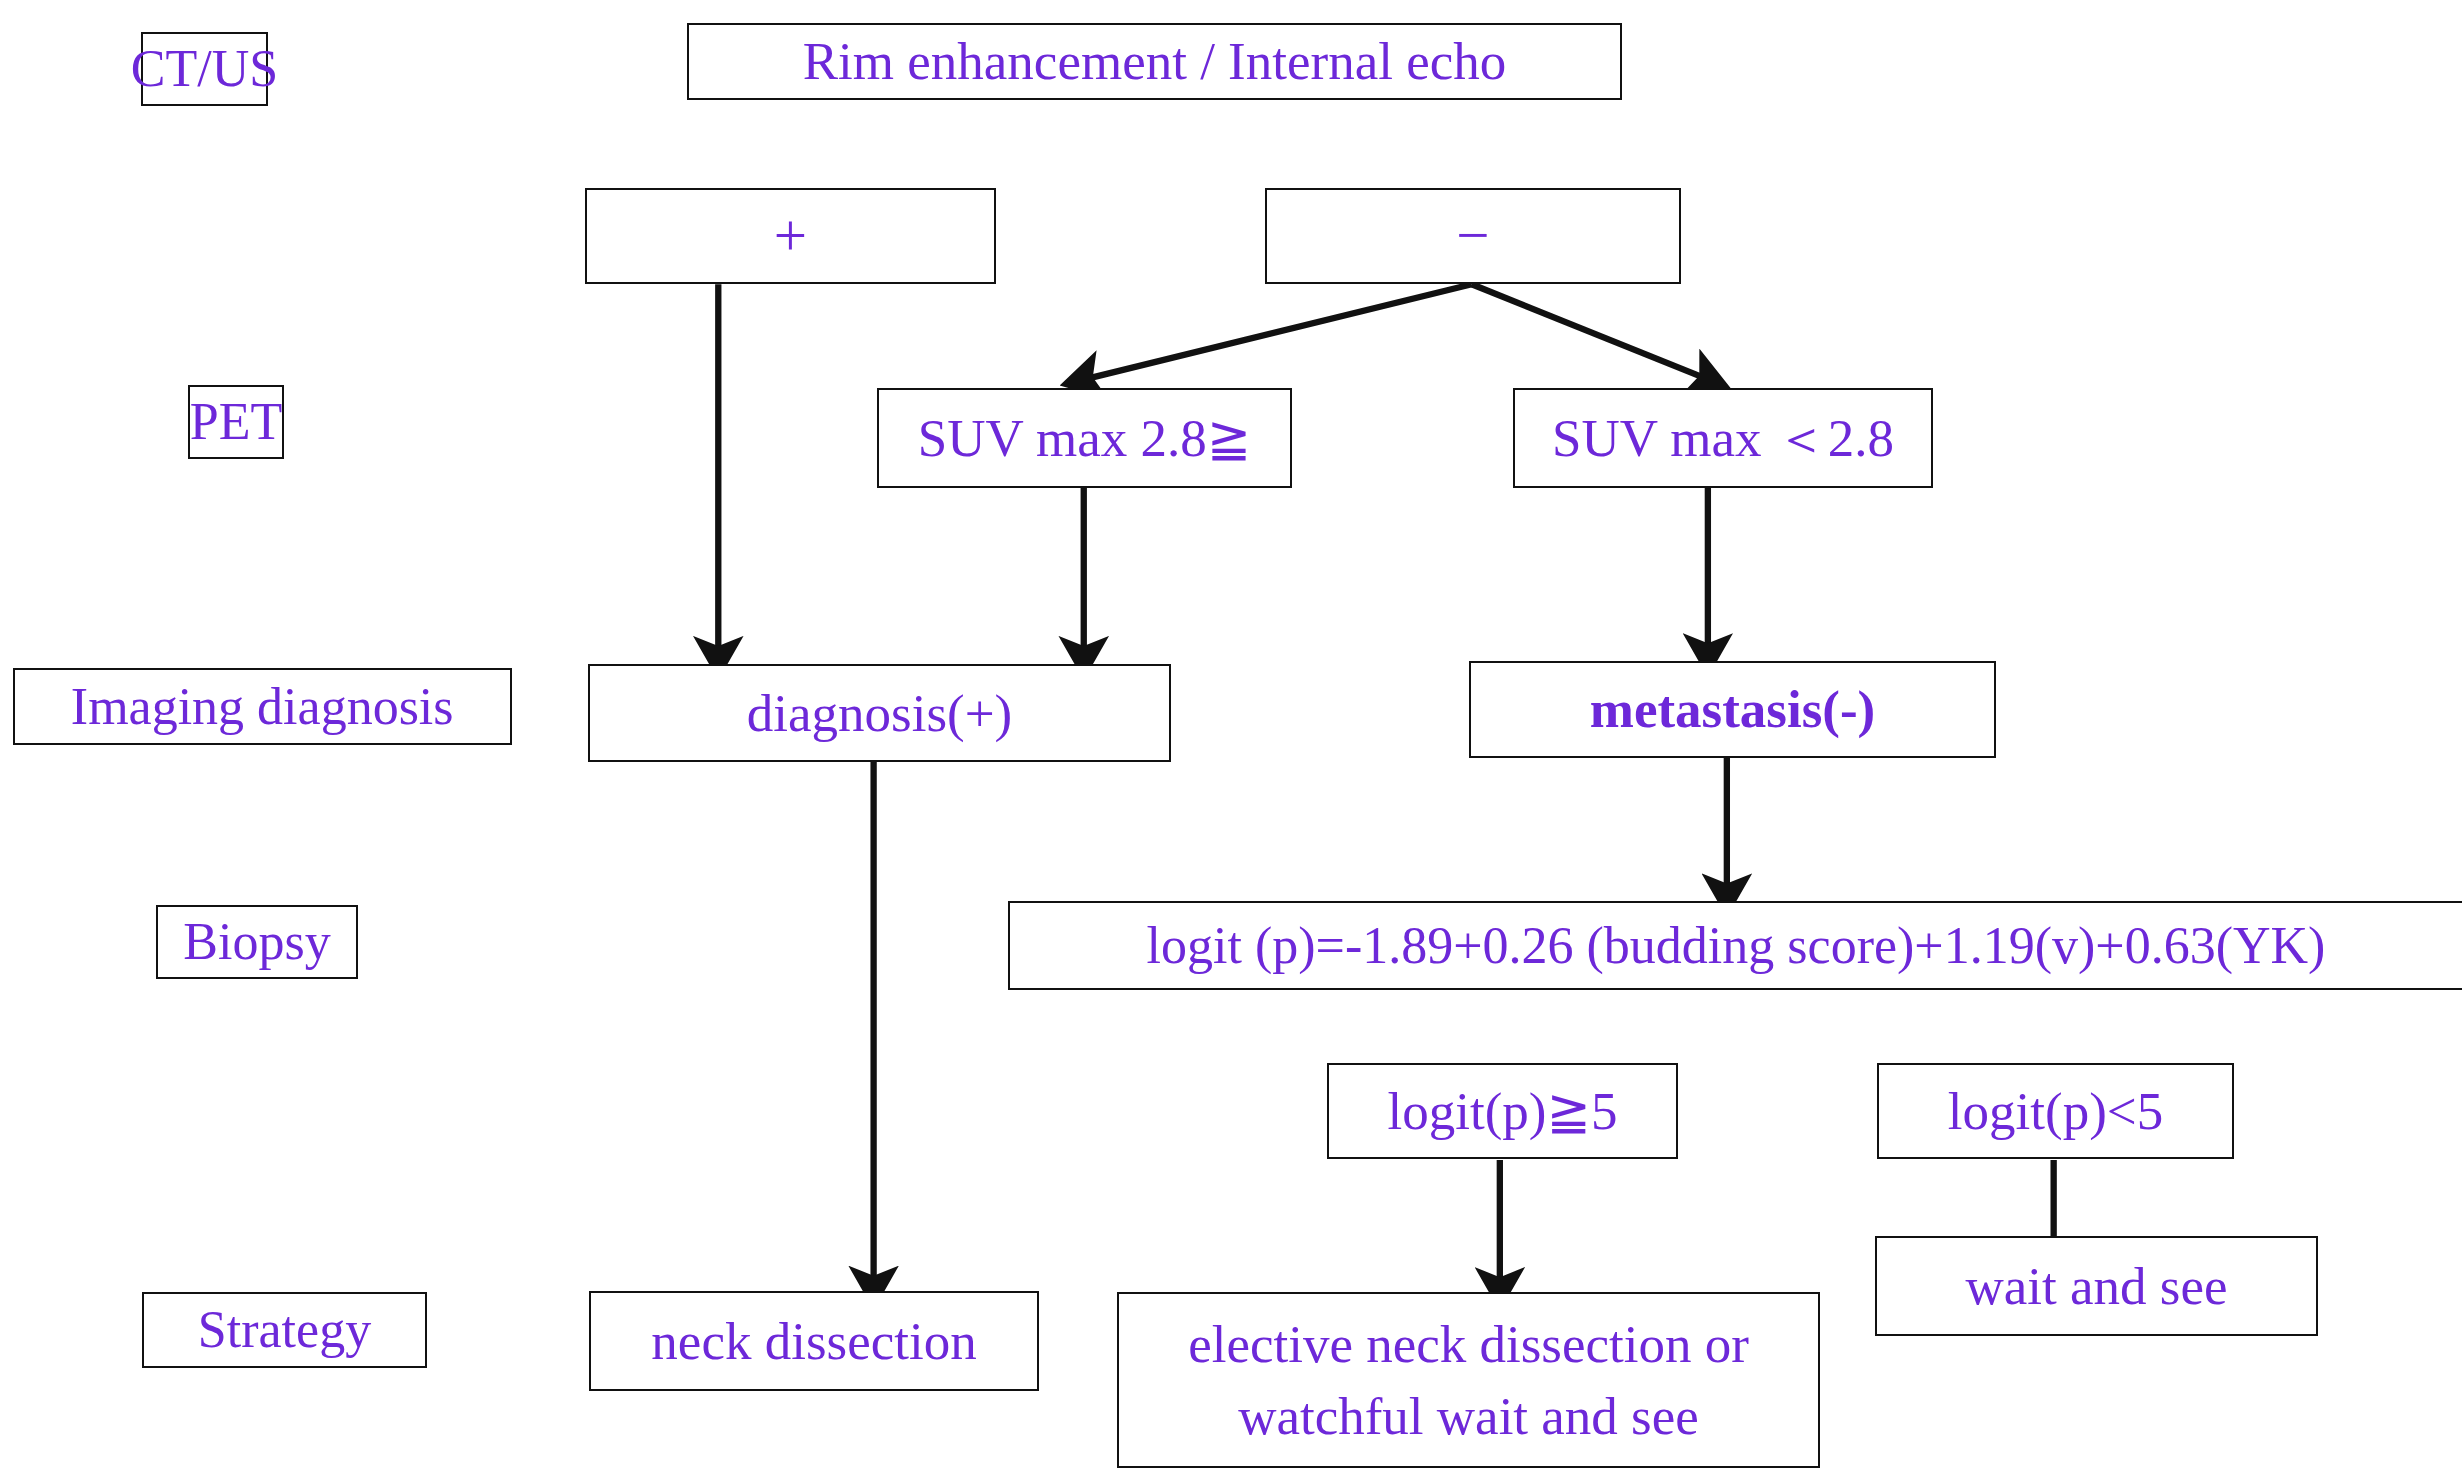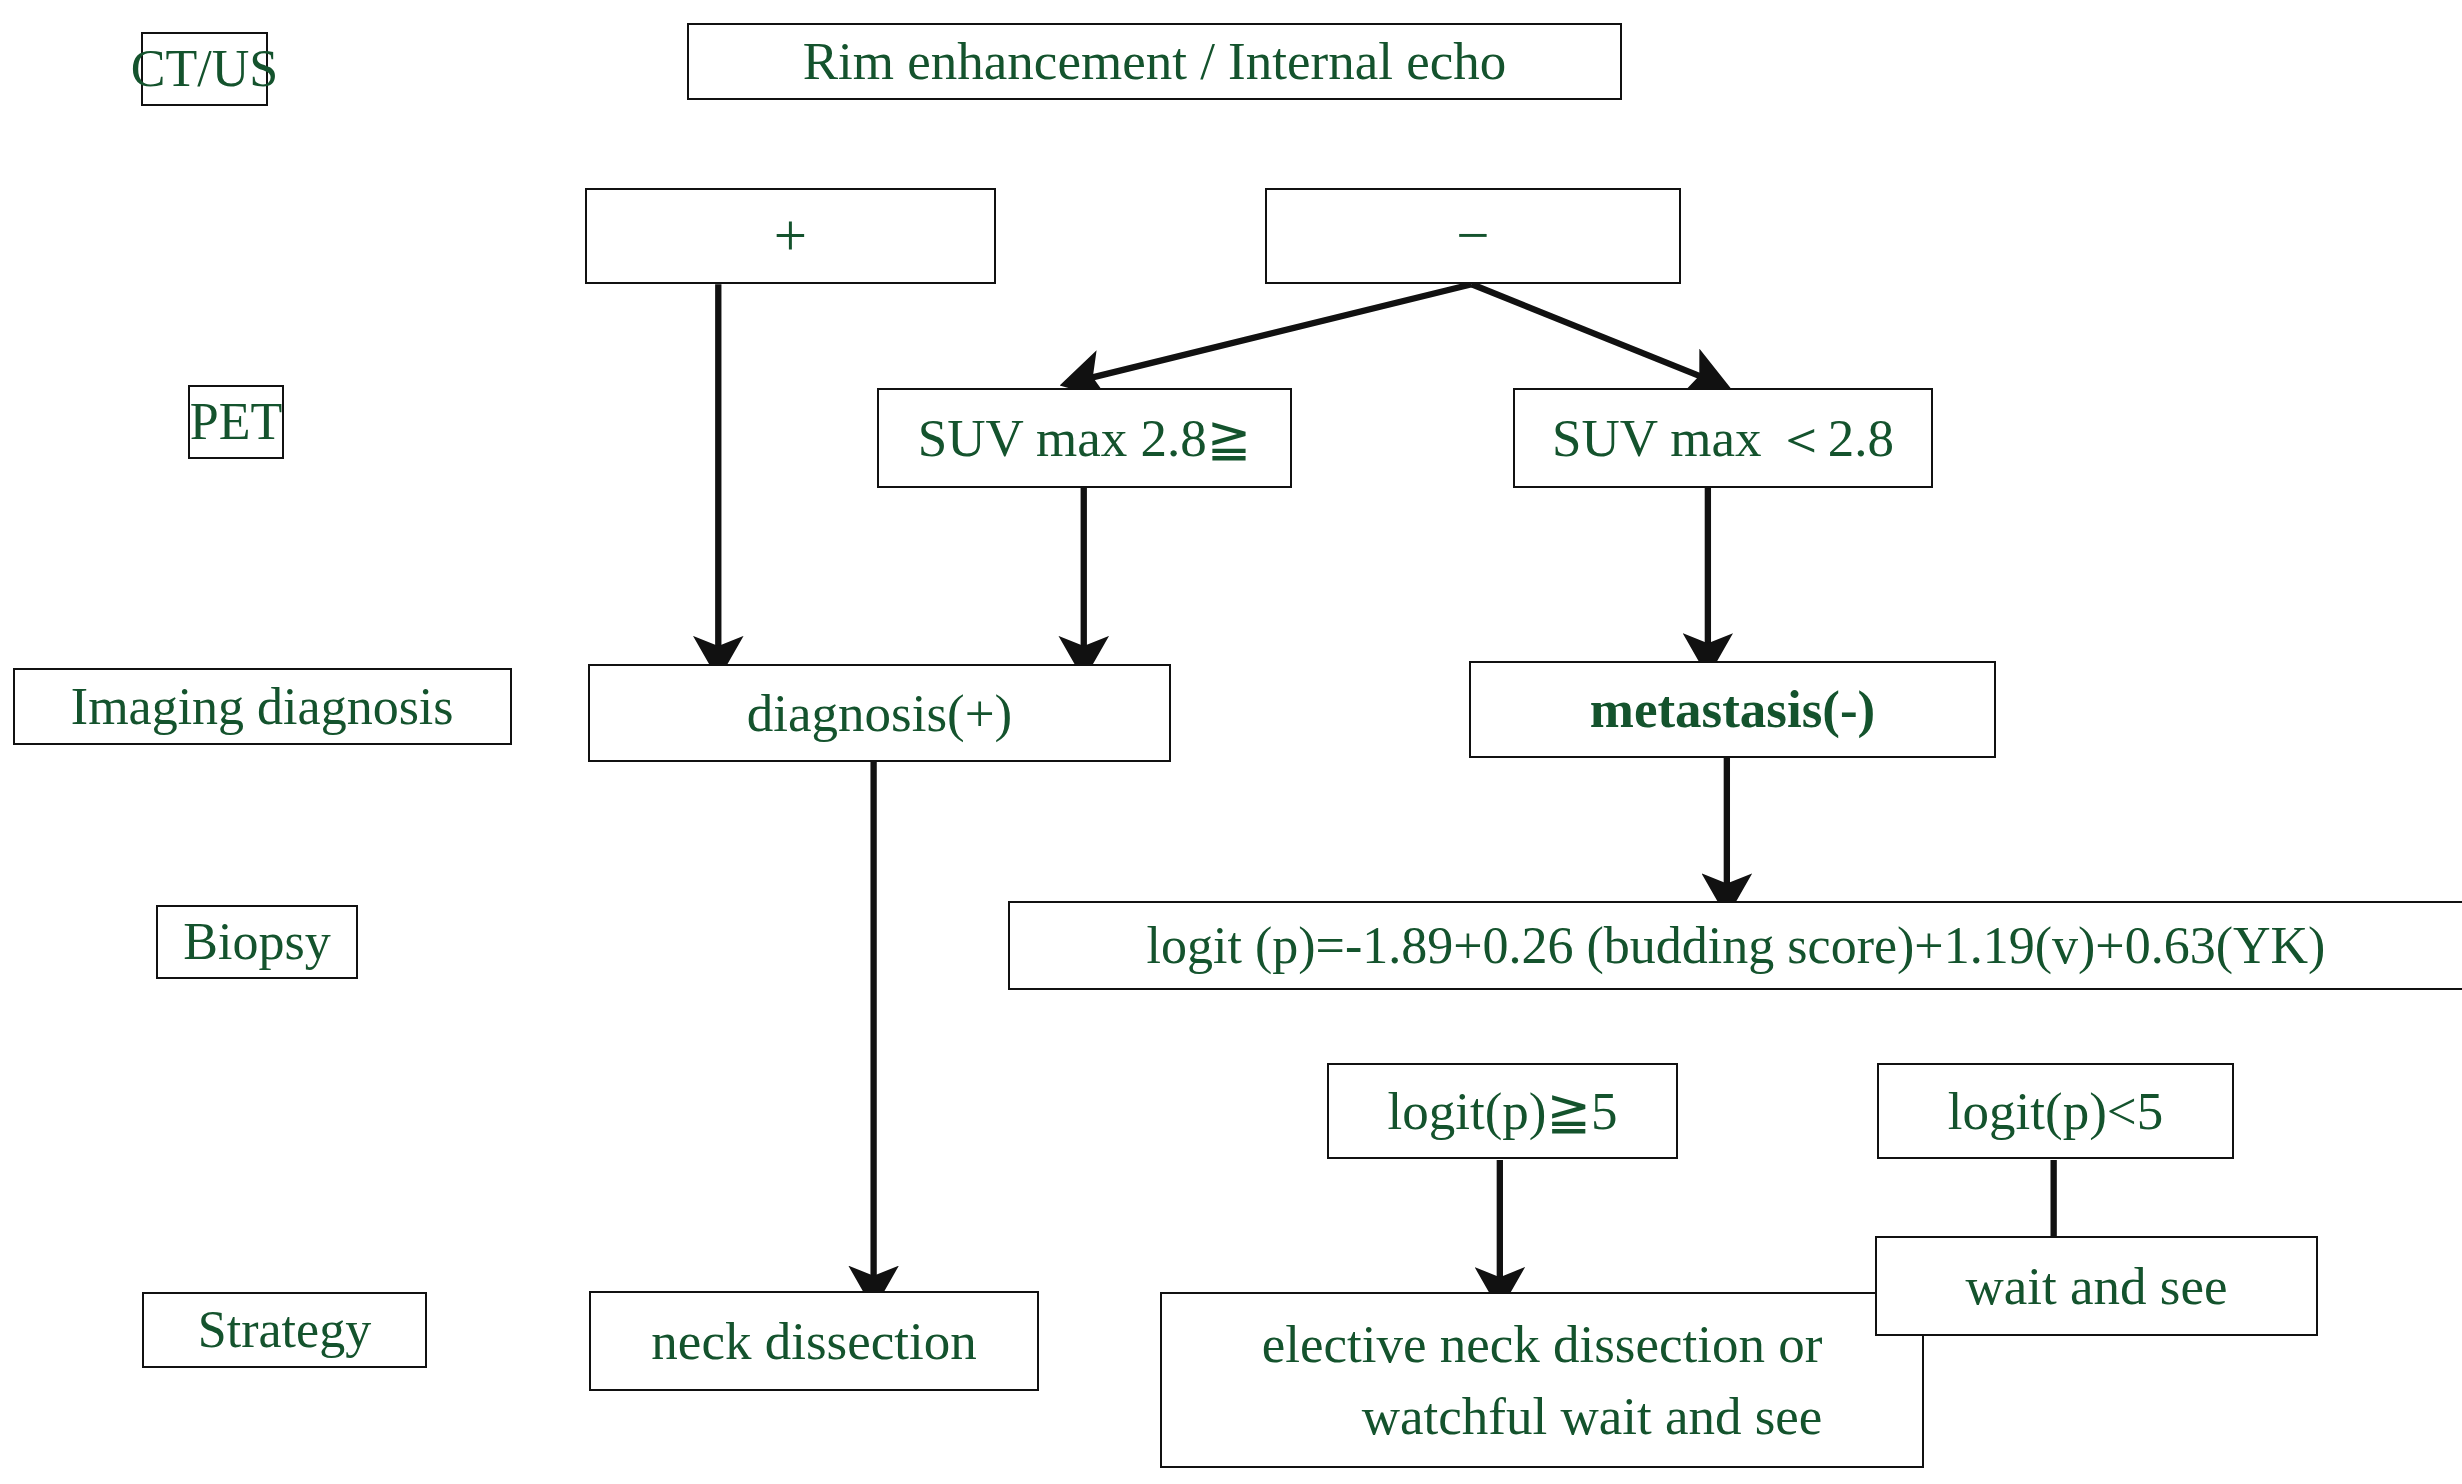--- a/index.html
+++ b/index.html
@@ -14,21 +14,21 @@
     height: 1485px;
     background: #ffffff;
     font-family: "Liberation Serif", "DejaVu Serif", serif;
     overflow: hidden;
   }
   .node {
     position: absolute;
     box-sizing: border-box;
     border: 2.8px solid #111111;
     background: #ffffff;
-    color: #14532d;
+    color: #6d28d9;
     display: flex;
     align-items: center;
     justify-content: center;
     text-align: center;
     line-height: 1.22;
     padding: 0 9.8px;
     white-space: pre-line;
   }
   .stage-label {
     font-size: 52px;
@@ -111,19 +111,19 @@
   <div class="node flow-box" style="left:1469px; top:661px; width:527px; height:97px;font-weight:bold;">metastasis(-)</div>
 
   <div class="node flow-box formula" style="left:1008px; top:901px; width:1456px; height:89px;">logit (p)=-1.89+0.26 (budding score)+1.19(v)+0.63(YK)</div>
 
   <div class="node flow-box" style="left:1327px; top:1063px; width:351px; height:96px;">logit(p)≧5</div>
 
   <div class="node flow-box" style="left:1877px; top:1063px; width:357px; height:96px;">logit(p)&lt;5</div>
 
   <div class="node flow-box" style="left:589px; top:1291px; width:450px; height:100px;">neck dissection</div>
 
-  <div class="node flow-box two-line" style="left:1160px; top:1292px; width:764px; height:176px;text-align:right;">elective neck dissection or
+  <div class="node flow-box two-line" style="left:1117px; top:1292px; width:703px; height:176px;">elective neck dissection or
 watchful wait and see</div>
 
   <div class="node flow-box" style="left:1875px; top:1236px; width:443px; height:100px;">wait and see</div>
 
 </div>
 
 
 </body></html>

